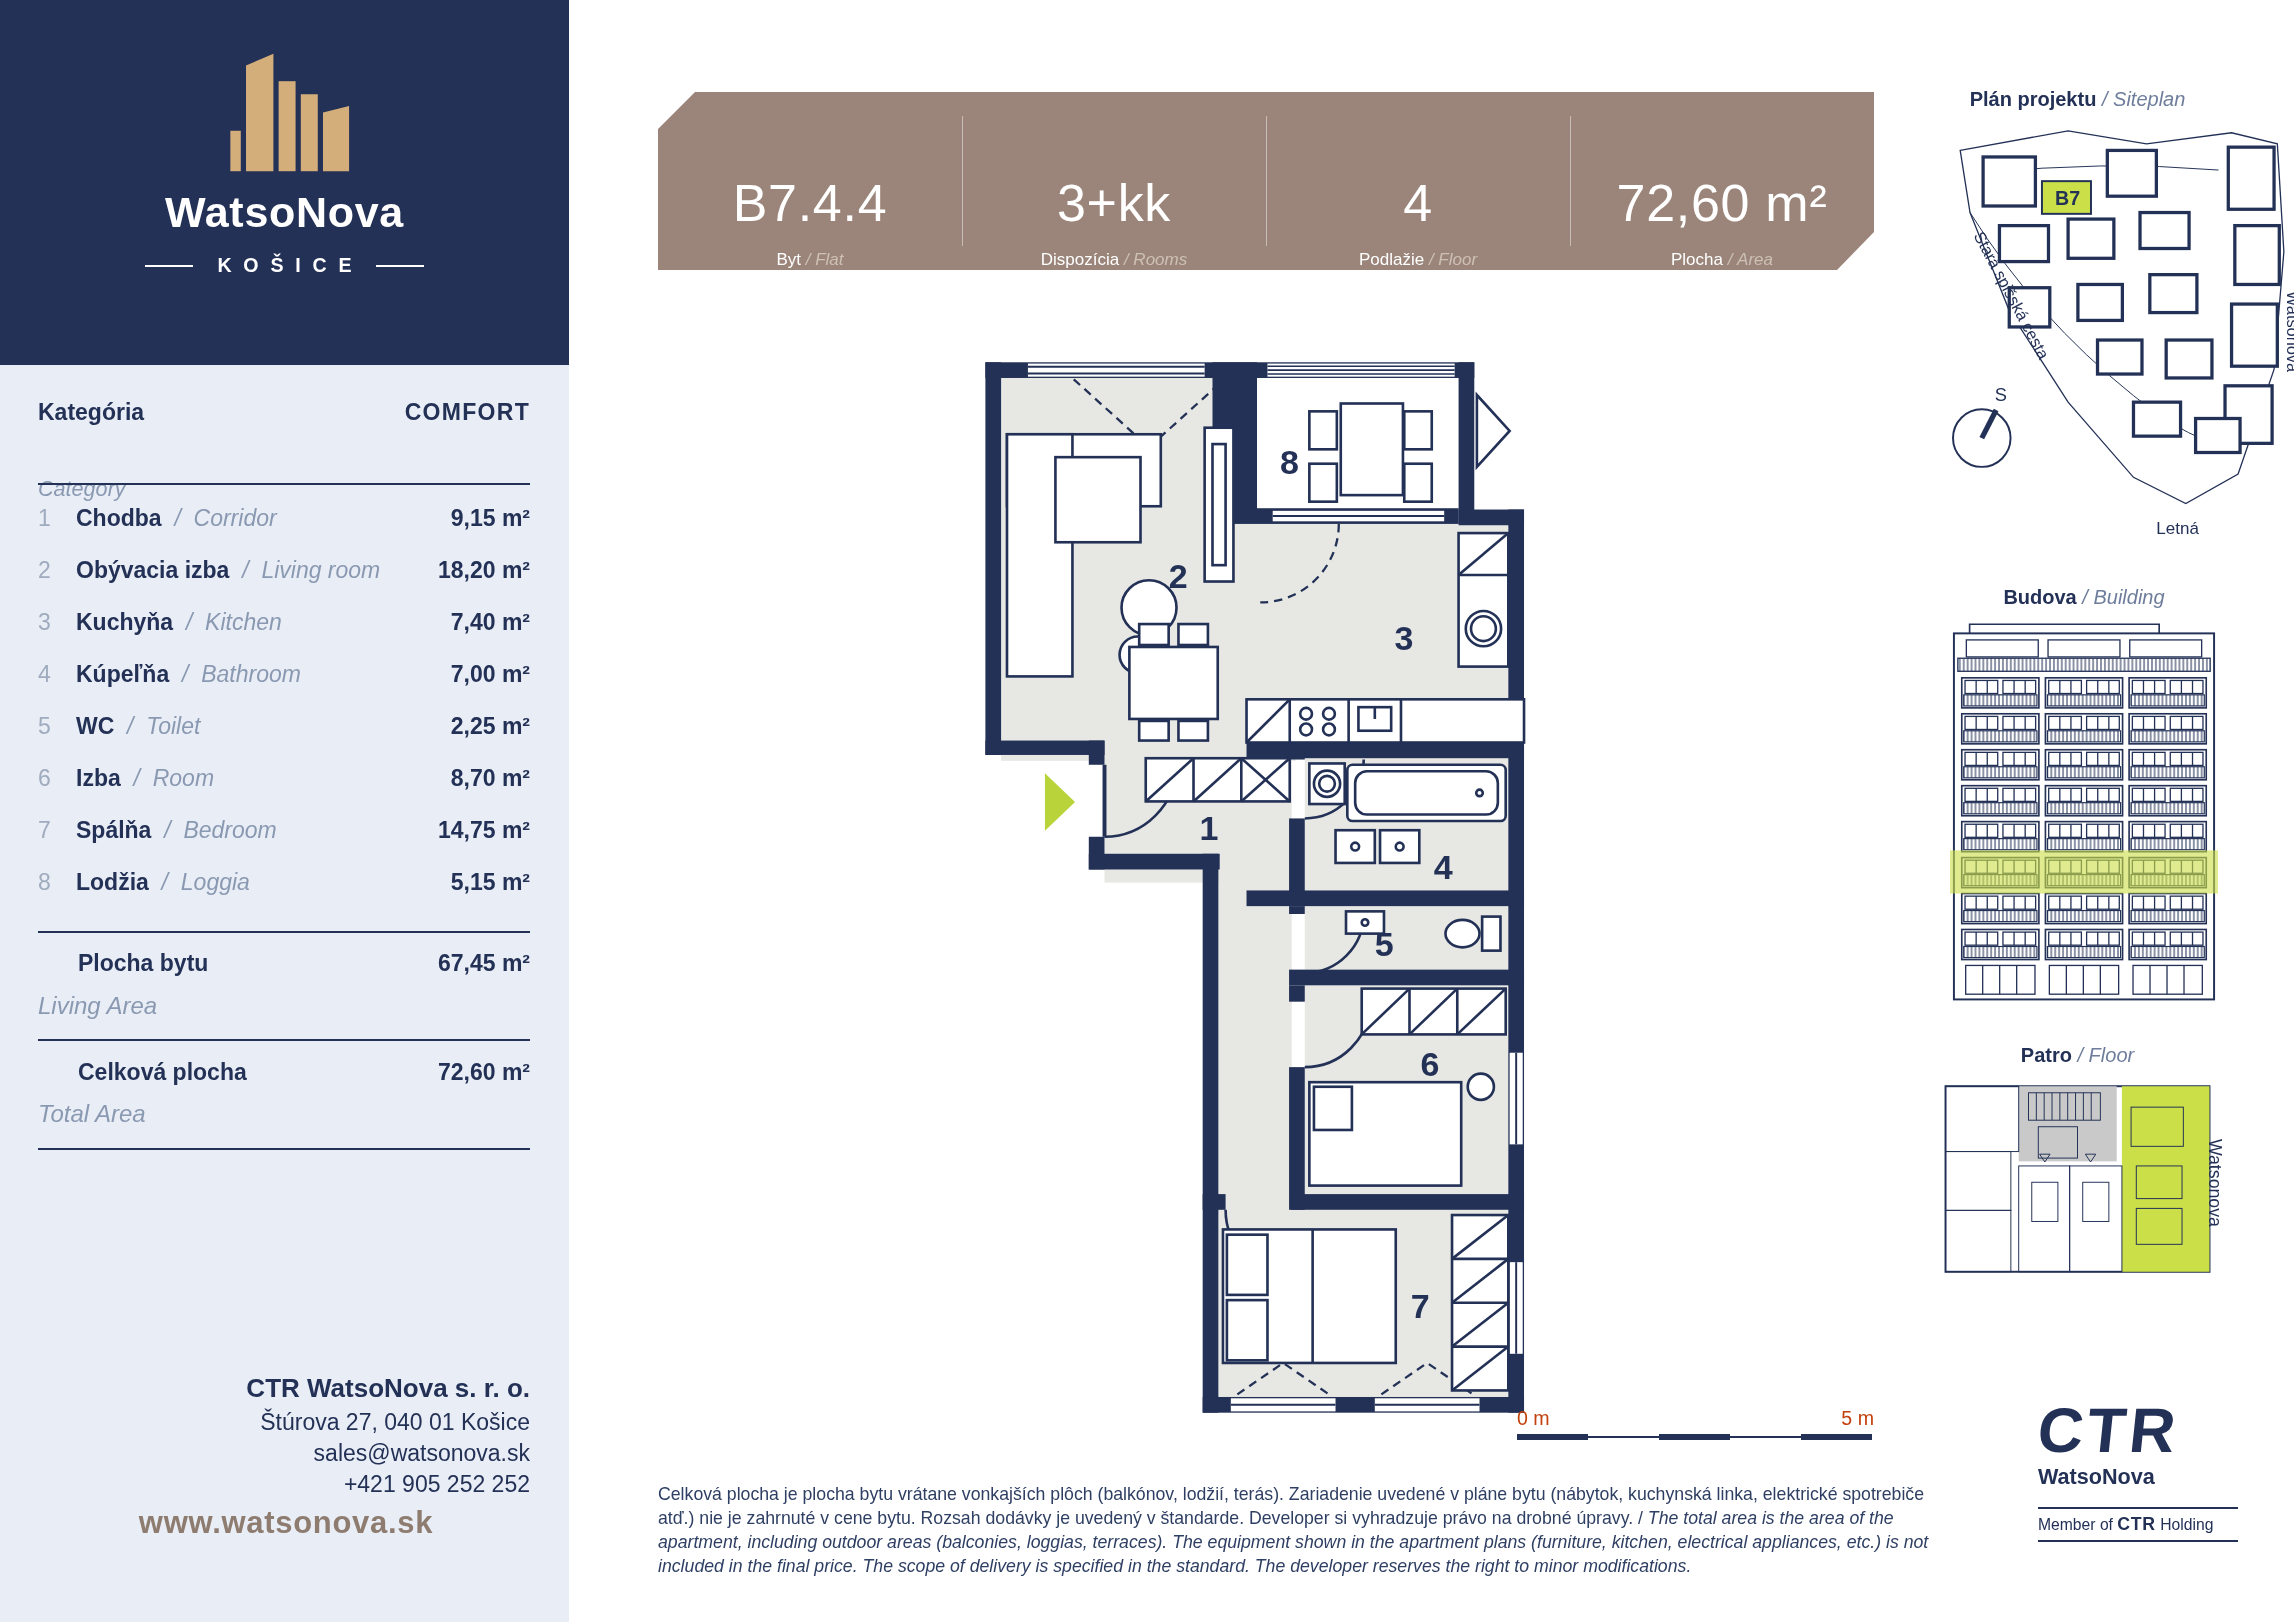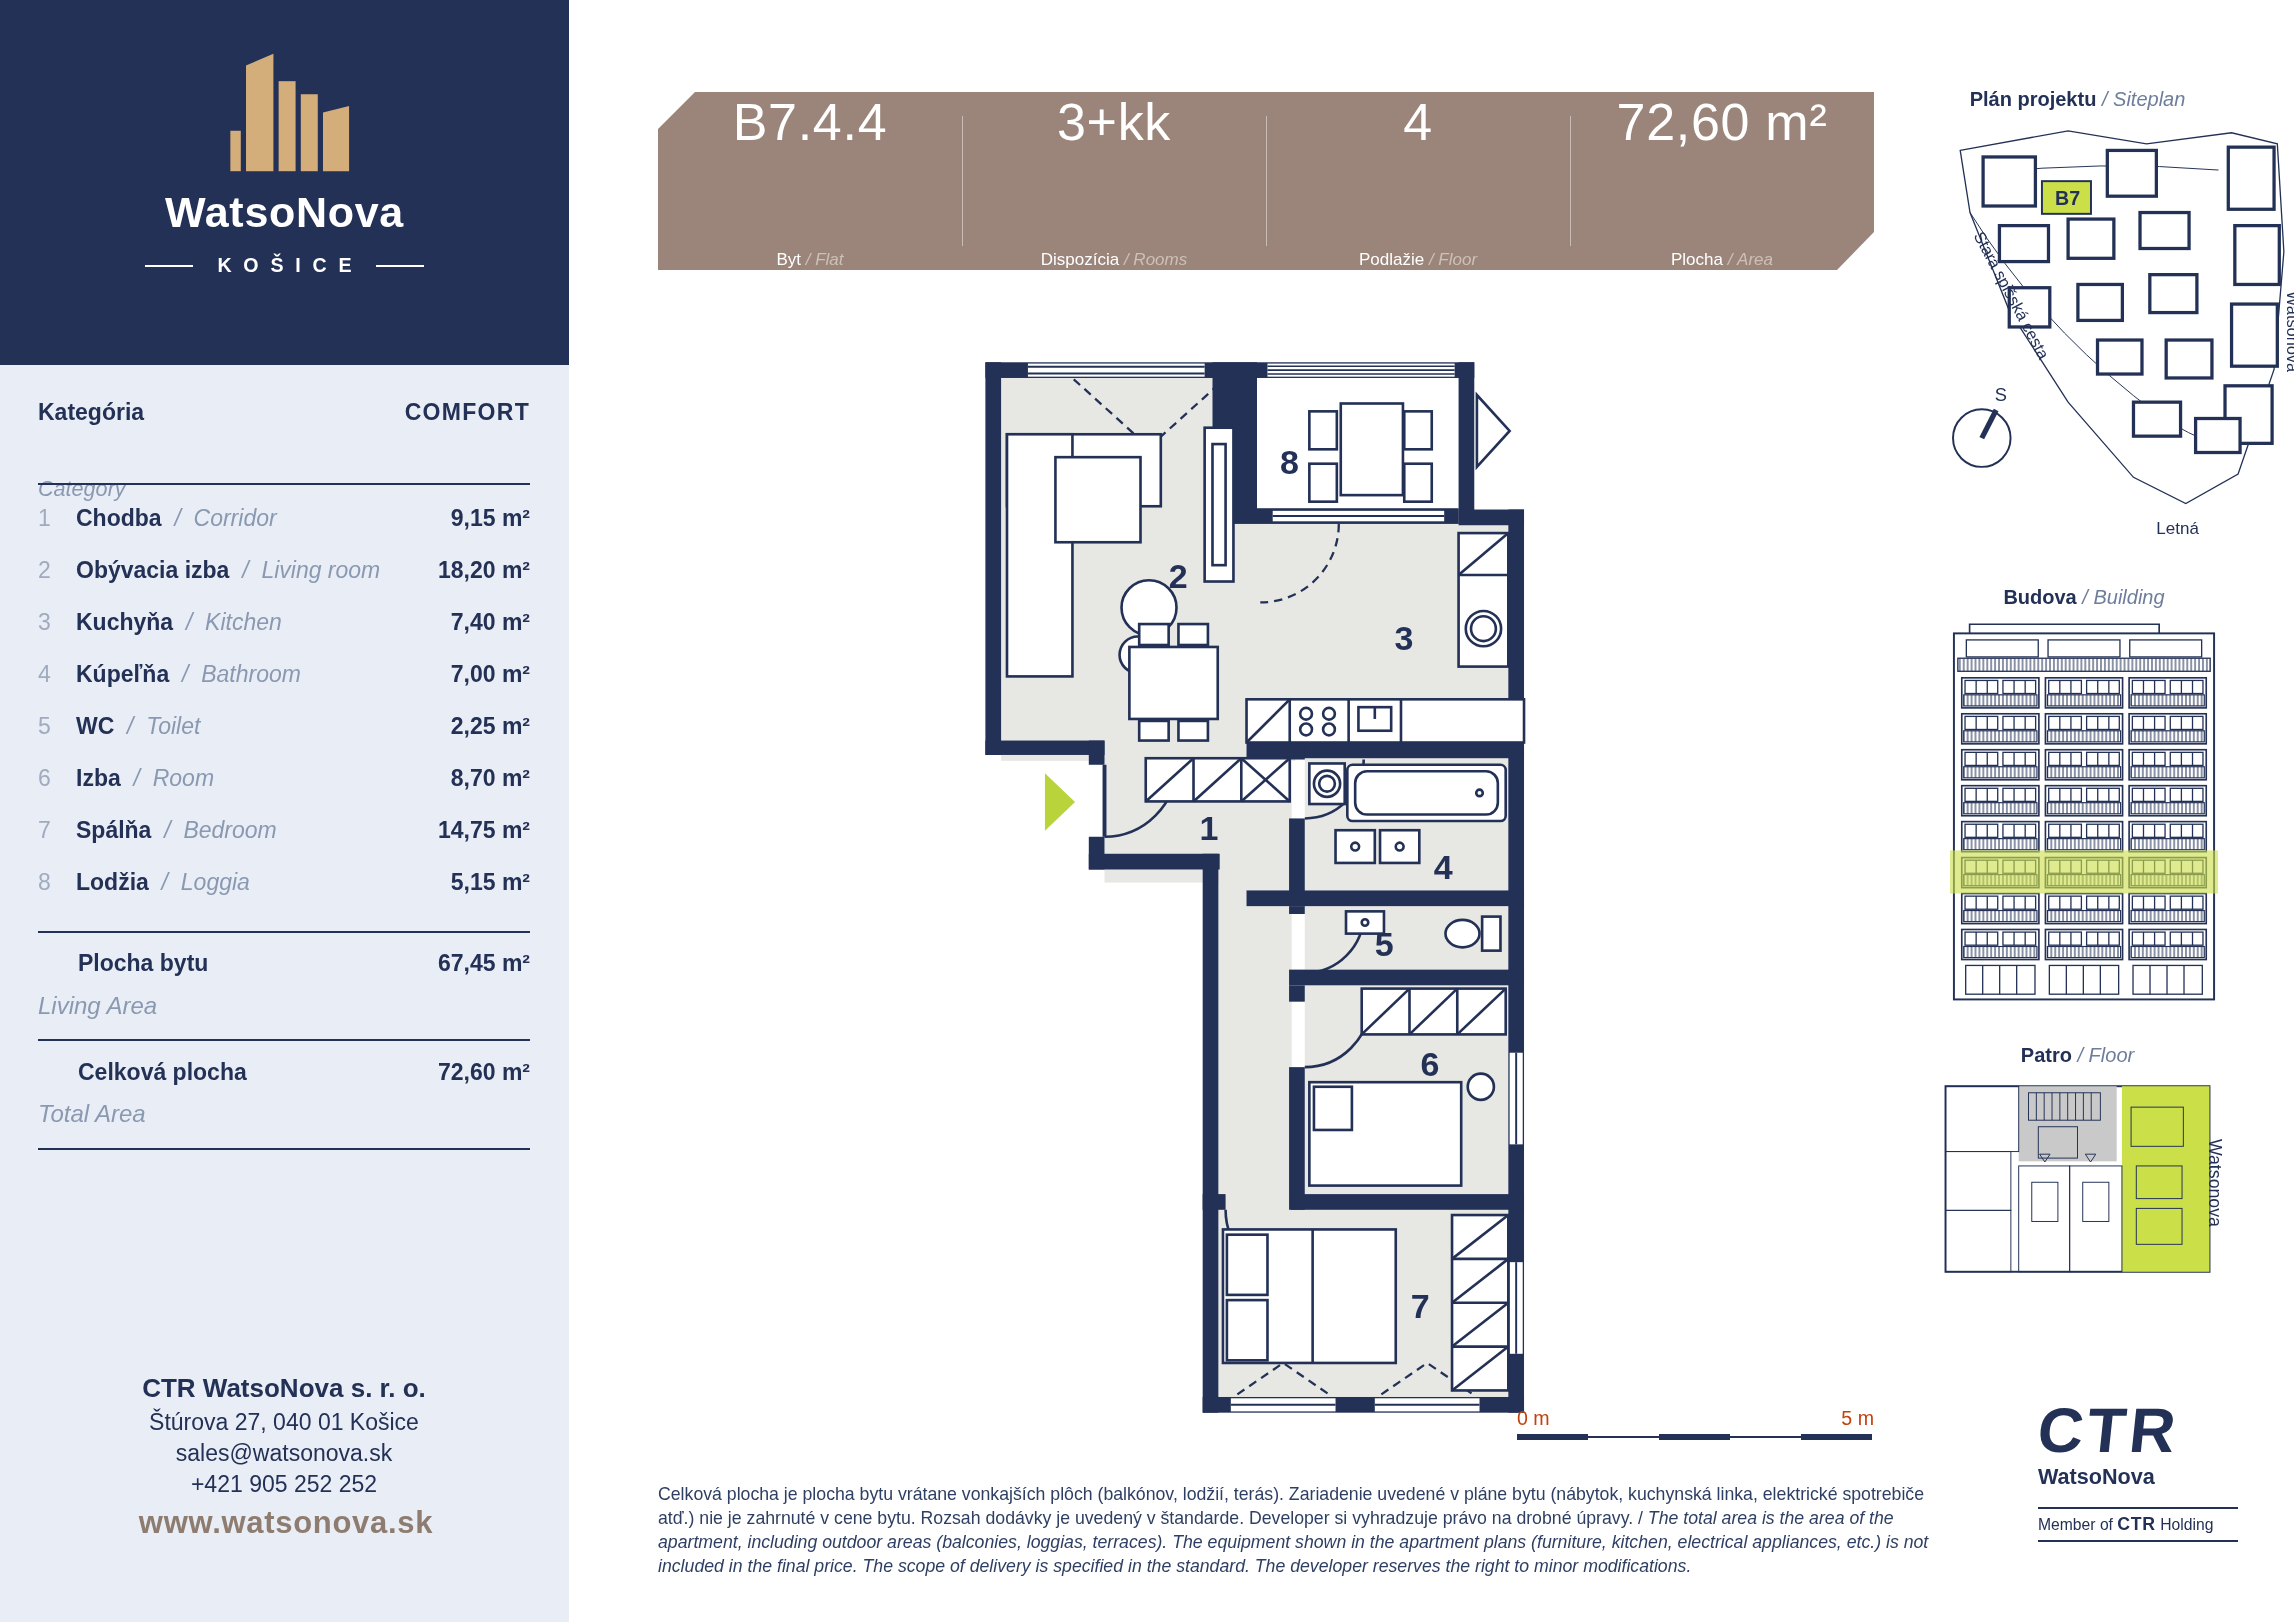--- a/index.html
+++ b/index.html
@@ -25,30 +25,30 @@
   .room-row{display:flex;align-items:baseline;height:52px;font-size:23px;}
   .rnum{width:38px;color:#9fabbe;}
   .rname{flex:1;color:#233156;font-weight:700;white-space:nowrap;}
   .rname .sep,.rname .ren{font-weight:400;font-style:italic;color:#8a99b2;}
   .rval{font-weight:700;color:#233156;}
 
   .tot-label{font-size:23px;font-weight:700;color:#233156;margin-left:40px;}
   .tot-en{font-size:24px;font-style:italic;color:#8a99b2;margin-top:9.2px;}
   .tot-row{display:flex;justify-content:space-between;}
 
-  .contact{position:absolute;left:38px;top:1373px;width:492px;text-align:center;color:#233156;}
+  .contact{position:absolute;left:38px;top:1373px;width:492px;text-align:right;color:#233156;}
   .contact .company{font-size:26px;font-weight:700;margin-bottom:5.2px;}
   .contact .line{font-size:23px;margin-top:3.9px;}
   .website{position:absolute;left:40px;top:1505px;width:492px;text-align:center;font-size:31px;font-weight:700;color:#8d7c6f;letter-spacing:0.7px;}
 
   
   .hbar{position:absolute;left:658px;top:92px;width:1216px;height:178px;background:#9b857a;
         clip-path:polygon(37px 0,100% 0,100% calc(100% - 38px),calc(100% - 37px) 100%,0 100%,0 37px);
         display:flex;}
-  .hcell{flex:1;display:flex;flex-direction:column;align-items:center;justify-content:space-between;position:relative;}
+  .hcell{flex:1;display:flex;flex-direction:column;align-items:center;justify-content:flex-end;position:relative;}
   .hcell + .hcell::before{content:"";position:absolute;left:0;top:23.6px;bottom:23.6px;width:1.3px;background:rgba(255,255,255,0.45);}
   .hval{color:#ffffff;font-size:52px;font-weight:400;letter-spacing:0.7px;}
   .hlab{margin-top:17px;font-size:17px;color:#ffffff;}
   .hlab .sep,.hlab .en{color:#cdc0b5;font-style:italic;}
 
   
   .panel-title{position:absolute;text-align:center;font-size:20px;color:#233156;}
   .panel-title b{font-weight:700;}
   .panel-title .sep,.panel-title i{color:#6d7d9b;font-style:italic;font-weight:400;}
   .vert-street{position:absolute;color:#233156;font-size:17.7px;transform:rotate(90deg);transform-origin:0 0;white-space:nowrap;}

